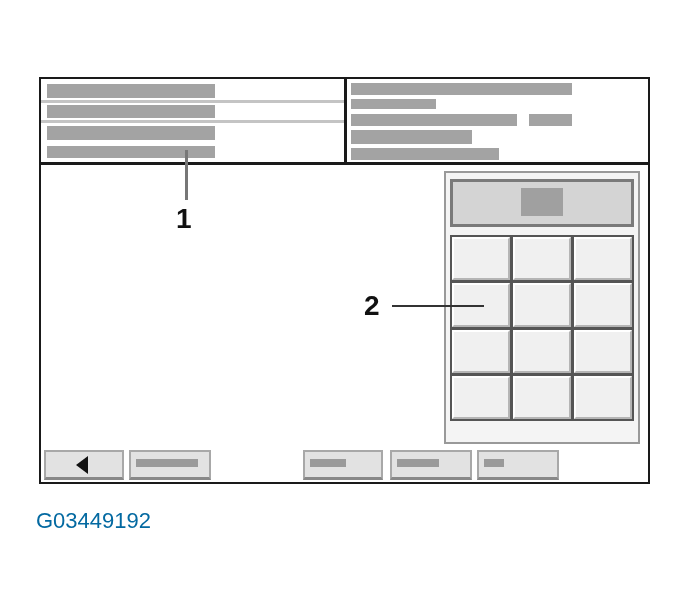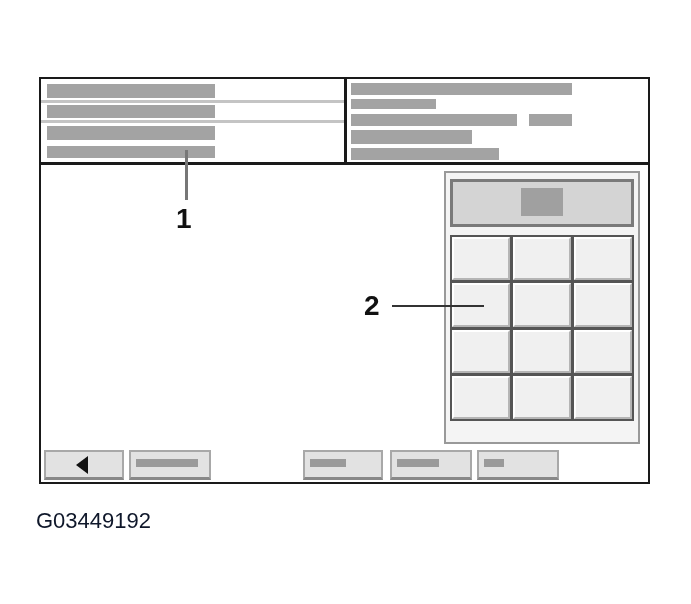--- a/index.html
+++ b/index.html
@@ -12,21 +12,21 @@
   .rowline{background:#c4c4c4;height:3px;}
   .keypad{left:444px;top:171px;width:196px;height:273px;border:2px solid #999;background:#f4f4f4;}
   .display{left:450px;top:179px;width:184px;height:48px;border:3px solid #7a7a7a;background:#d4d4d4;}
   .display-inner{left:521px;top:188px;width:42px;height:28px;background:#a0a0a0;}
   .grid{left:450px;top:235px;width:184px;height:186px;background:#555;display:grid;grid-template-columns:repeat(3,1fr);grid-template-rows:repeat(4,1fr);gap:3px;padding:2px;}
   .key{background:#f0f0f0;border-top:2px solid #fff;border-left:2px solid #fff;border-right:2px solid #b5b5b5;border-bottom:2px solid #b5b5b5;}
   .btn{background:#e2e2e2;border:2px solid #a8a8a8;border-bottom:3px solid #888;}
   .btn .lbl{position:absolute;background:#9a9a9a;height:8px;top:7px;}
   .callout{font-weight:bold;font-size:28px;color:#111;}
   .leader{background:#333;}
-  .figid{font-size:22px;color:#0f172a;}
+  .figid{font-size:22px;color:#0369a1;}
   .tri{width:0;height:0;border-top:9px solid transparent;border-bottom:9px solid transparent;border-right:12px solid #111;}
 </style>
 </head>
 <body>
 
 <div class="abs screen"></div>
 <div class="abs hsep"></div>
 <div class="abs vsep"></div>
 
 <div class="abs bar" style="left:47px;top:84px;width:168px;height:14px;"></div>

